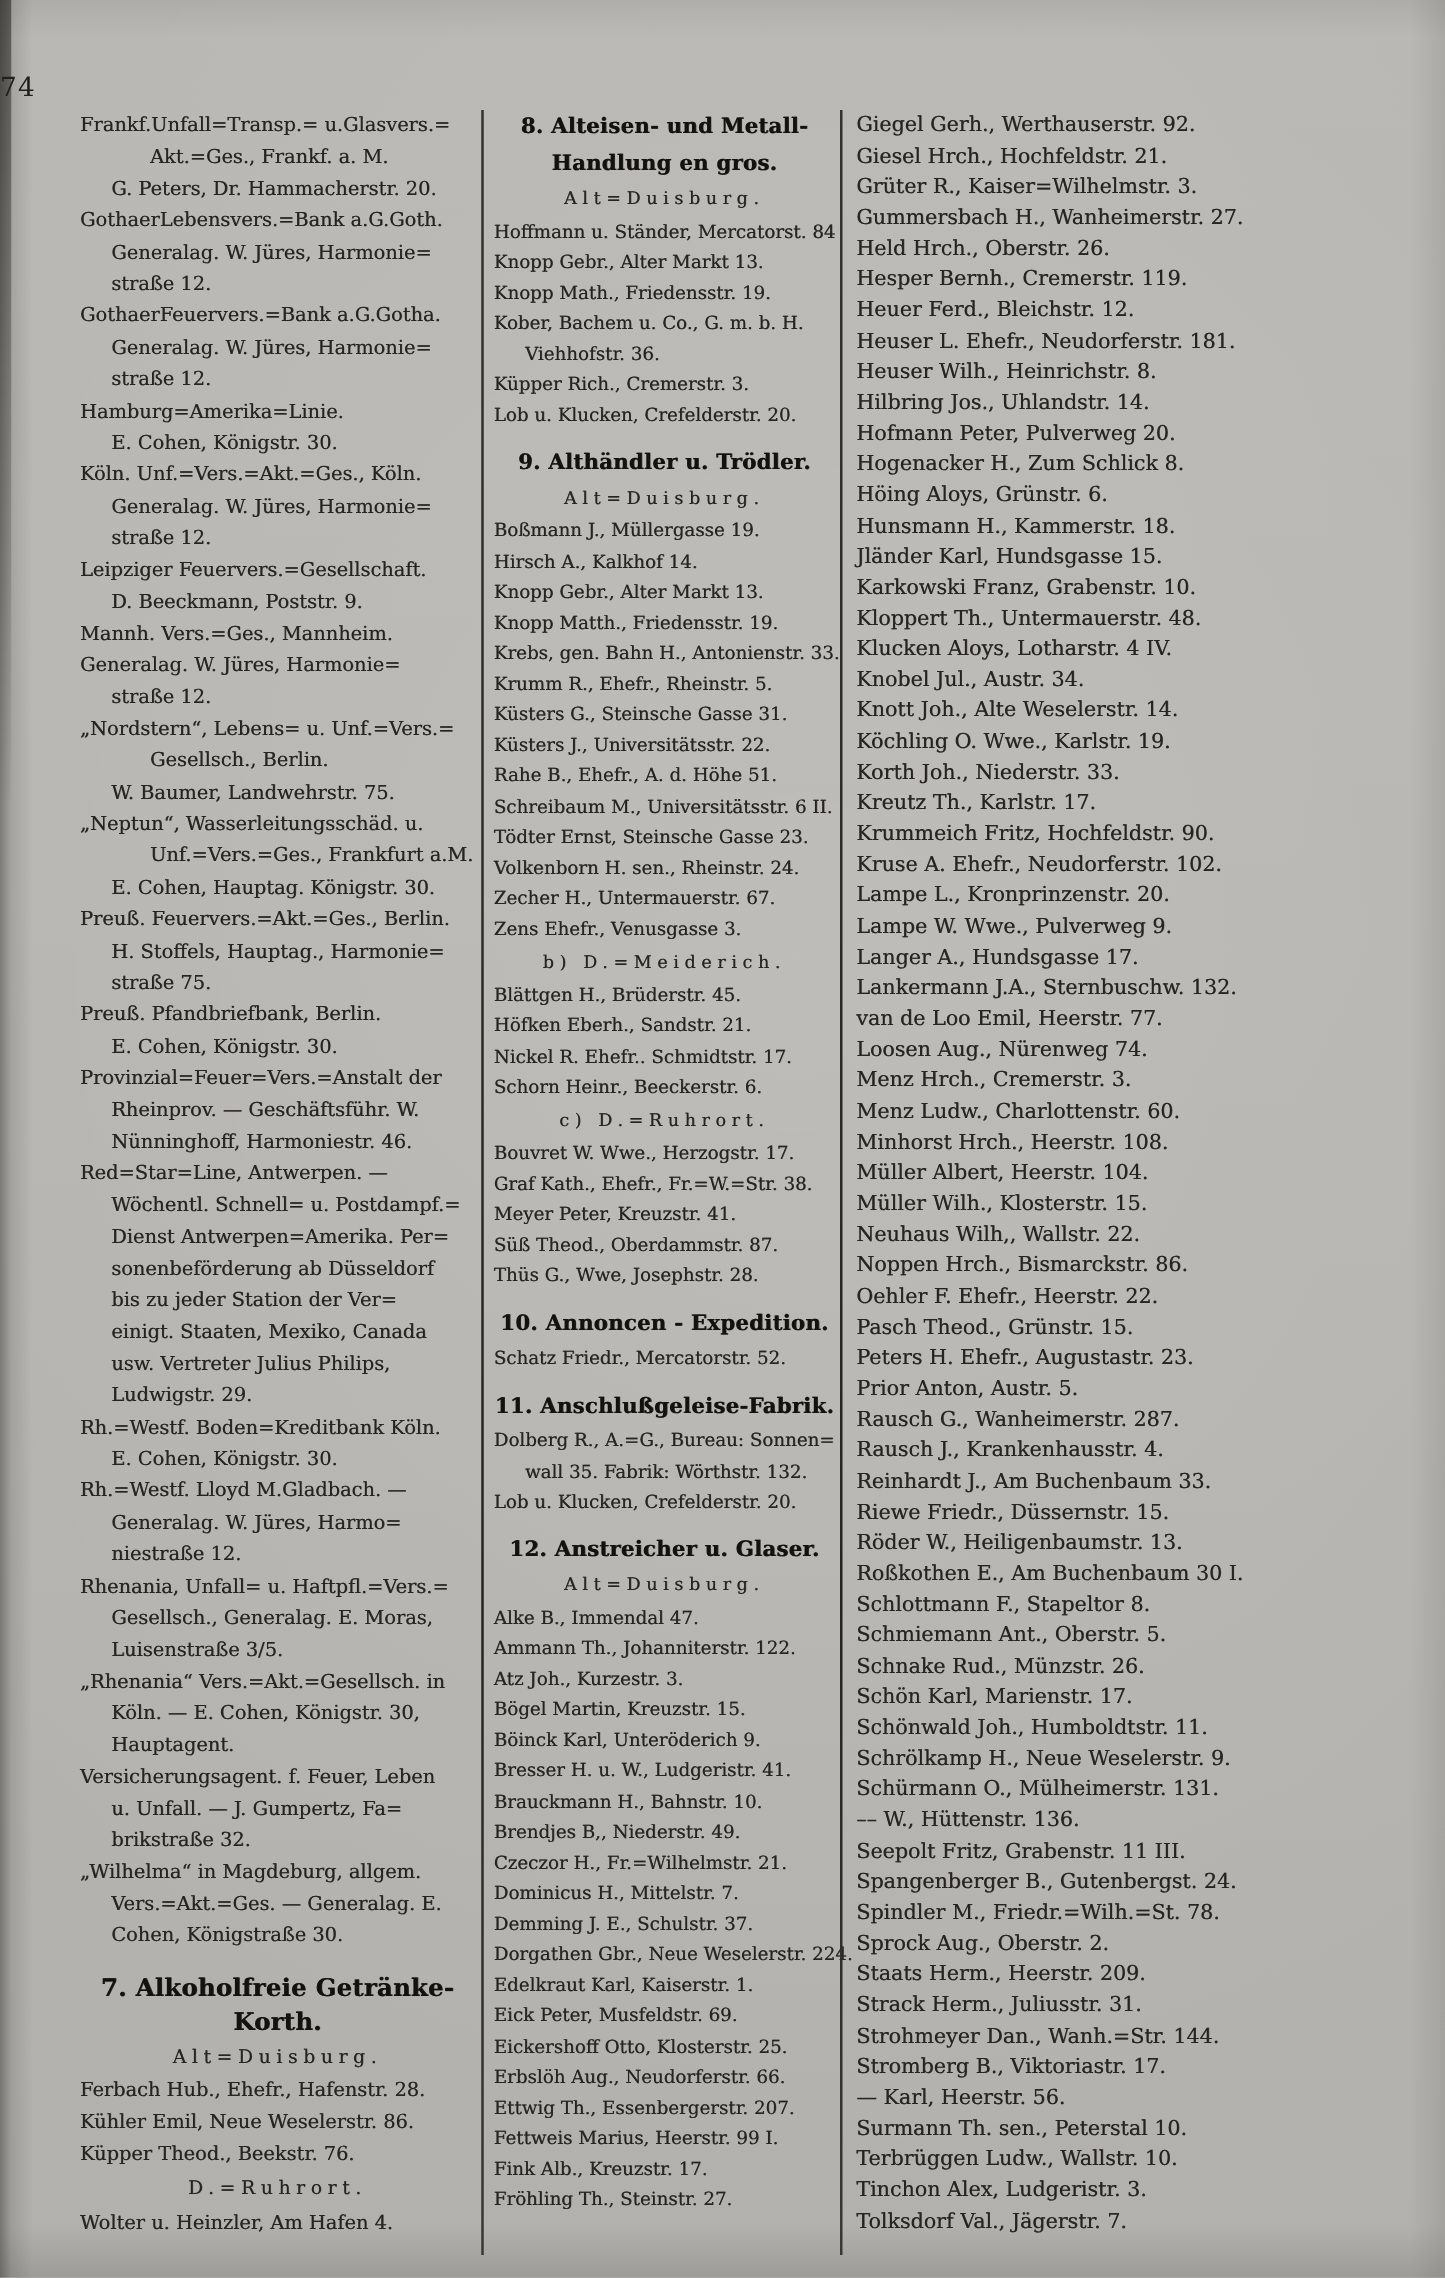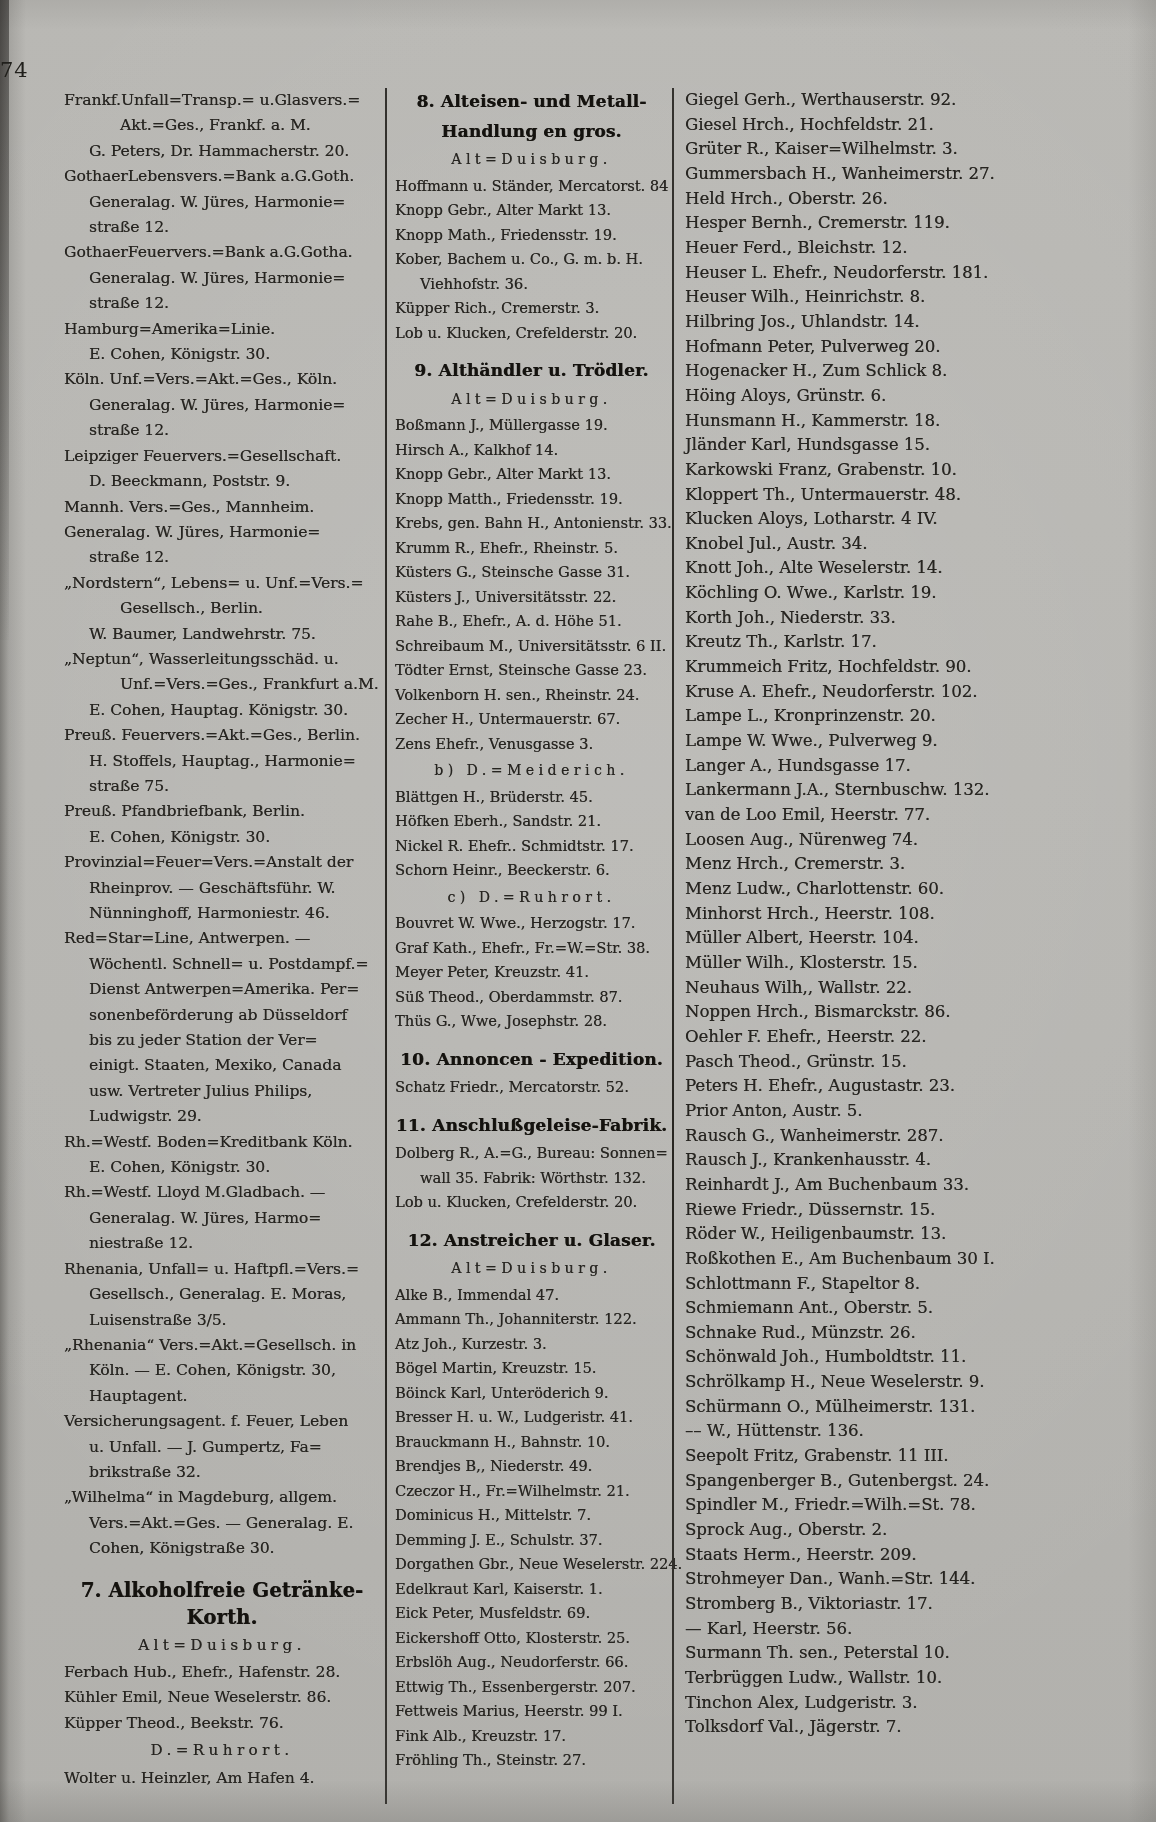--- a/index.html
+++ b/index.html
@@ -248,29 +248,31 @@
         <div class="line entry">Prior Anton, Austr. 5.</div>
         <div class="line entry">Rausch G., Wanheimerstr. 287.</div>
         <div class="line entry">Rausch J., Krankenhausstr. 4.</div>
         <div class="line entry">Reinhardt J., Am Buchenbaum 33.</div>
         <div class="line entry">Riewe Friedr., Düssernstr. 15.</div>
         <div class="line entry">Röder W., Heiligenbaumstr. 13.</div>
         <div class="line entry">Roßkothen E., Am Buchenbaum 30 I.</div>
         <div class="line entry">Schlottmann F., Stapeltor 8.</div>
         <div class="line entry">Schmiemann Ant., Oberstr. 5.</div>
         <div class="line entry">Schnake Rud., Münzstr. 26.</div>
+        <div class="line entry">Schön Karl, Marienstr. 17.</div>
         <div class="line entry">Schönwald Joh., Humboldtstr. 11.</div>
         <div class="line entry">Schrölkamp H., Neue Weselerstr. 9.</div>
         <div class="line entry">Schürmann O., Mülheimerstr. 131.</div>
         <div class="line entry">–– W., Hüttenstr. 136.</div>
         <div class="line entry">Seepolt Fritz, Grabenstr. 11 III.</div>
         <div class="line entry">Spangenberger B., Gutenbergst. 24.</div>
         <div class="line entry">Spindler M., Friedr.=Wilh.=St. 78.</div>
         <div class="line entry">Sprock Aug., Oberstr. 2.</div>
         <div class="line entry">Staats Herm., Heerstr. 209.</div>
+        <div class="line entry">Strack Herm., Juliusstr. 31.</div>
         <div class="line entry">Strohmeyer Dan., Wanh.=Str. 144.</div>
         <div class="line entry">Stromberg B., Viktoriastr. 17.</div>
         <div class="line entry">— Karl, Heerstr. 56.</div>
         <div class="line entry">Surmann Th. sen., Peterstal 10.</div>
         <div class="line entry">Terbrüggen Ludw., Wallstr. 10.</div>
         <div class="line entry">Tinchon Alex, Ludgeristr. 3.</div>
         <div class="line entry">Tolksdorf Val., Jägerstr. 7.</div>
       </div>
   </div>
 </div>

